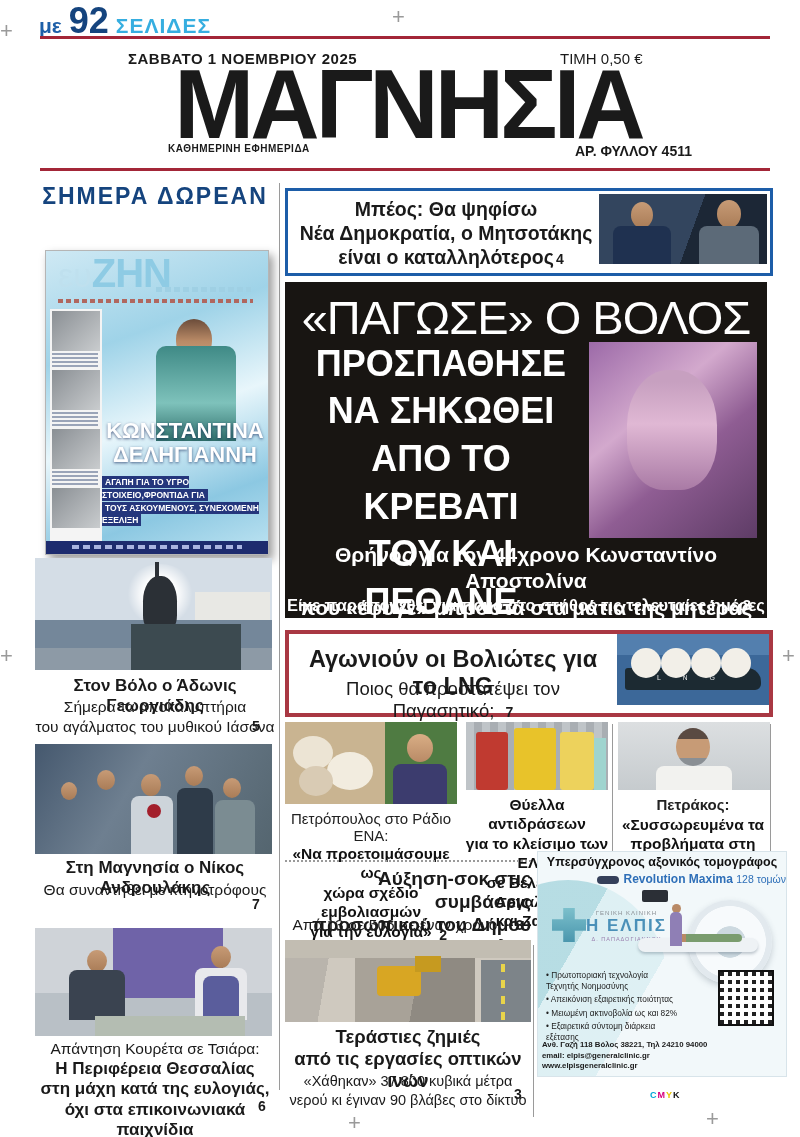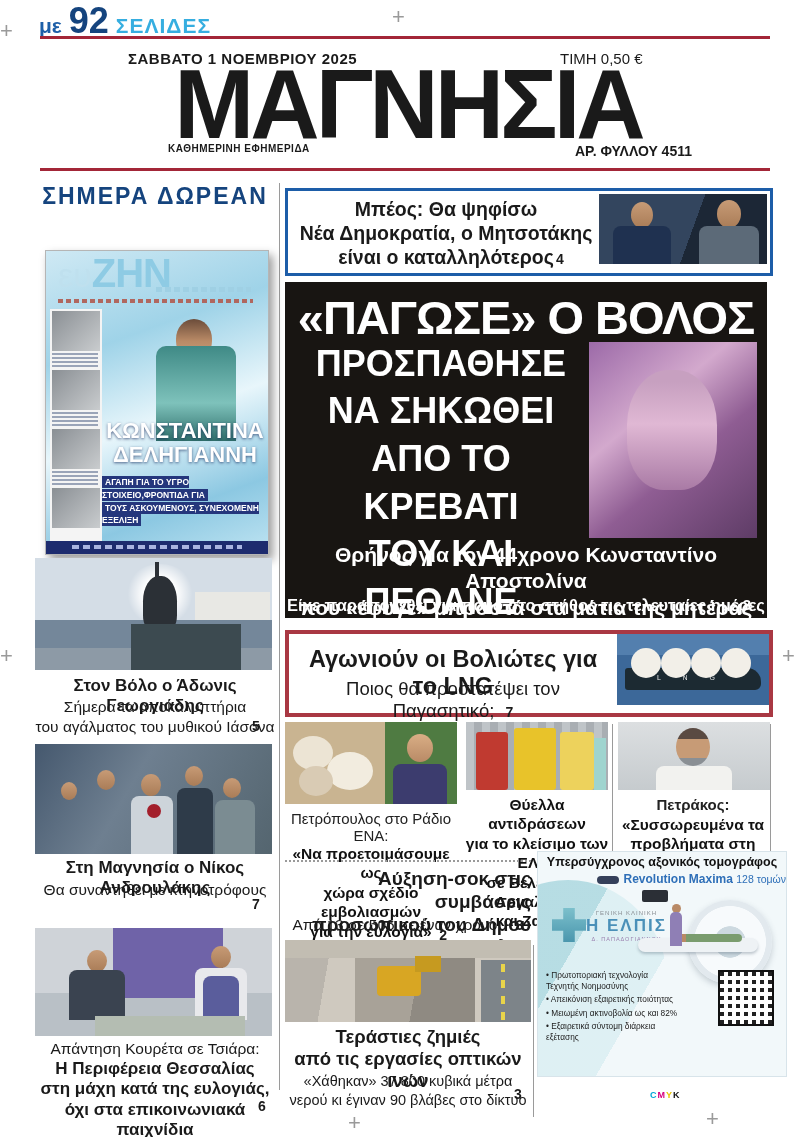--- a/index.html
+++ b/index.html
@@ -59,21 +59,21 @@
   .beos{left:285px;top:188px;width:482px;height:82px;border:3px solid #1d5da8;background:#fff;}
   .beos-text{position:absolute;left:8px;top:7px;width:300px;text-align:center;font-size:19.5px;
       font-weight:bold;line-height:1.22;}
   .beos-photo{position:absolute;right:3px;top:3px;width:168px;height:70px;
       background:linear-gradient(110deg,#33455e 0 55%,#1c2736 55% 100%);overflow:hidden;}
   .beos-pg{position:absolute;left:268px;top:60px;font-size:14px;font-weight:bold;}
   .fig-head{position:absolute;border-radius:50%;background:linear-gradient(#c79b76,#a97c57);}
   .fig-body{position:absolute;border-radius:8px 8px 0 0;}
   
   .blackbox{left:285px;top:282px;width:482px;height:336px;background:#181512;color:#fff;}
-  .bb-head{position:absolute;left:0;top:8px;width:100%;text-align:center;font-size:47px;font-weight:bold;
+  .bb-head{position:absolute;left:0;top:8px;width:100%;text-align:center;font-size:47px;font-weight:normal;
       letter-spacing:-1px;}
   .bb-deck{position:absolute;left:8px;top:64px;width:296px;text-align:center;font-size:36px;font-weight:bold;
       line-height:1.26;transform:scaleY(1.05);}
   .bb-photo{position:absolute;right:10px;top:60px;width:168px;height:196px;
       background:linear-gradient(140deg,#9c6aa8 0%,#d3a9cd 35%,#8f5d93 60%,#5e3c66 100%);overflow:hidden;}
   .bb-face{position:absolute;left:38px;top:28px;width:90px;height:120px;border-radius:46% 46% 40% 40%;
       background:linear-gradient(#c7a0c0 10%,#e0b8d4 45%,#a97aa5);}
   .bb-sub{position:absolute;left:0;top:260px;width:100%;text-align:center;font-size:21px;font-weight:bold;
       line-height:1.25;}
   .bb-note{position:absolute;left:0;top:314px;width:100%;text-align:center;font-size:16.5px;font-weight:bold;}
@@ -363,19 +363,23 @@
     <div class="ad-patient"></div>
     <div class="ad-tech-head"></div>
     <div class="ad-tech"></div>
     <div class="ad-bullets">
       <div>• <span>Πρωτοποριακή τεχνολογία Τεχνητής Νοημοσύνης</span></div>
       <div>• <span>Απεικόνιση εξαιρετικής ποιότητας</span></div>
       <div>• <span>Μειωμένη ακτινοβολία ως και 82%</span></div>
       <div>• <span>Εξαιρετικά σύντομη διάρκεια εξέτασης</span></div>
     </div>
     <div class="ad-qr"></div>
+    <div class="ad-addr">
+      <span>Ανθ. Γαζή 118 Βόλος 38221, Τηλ 24210 94000</span><br>
+      <span>email: elpis@generalclinic.gr  www.elpisgeneralclinic.gr</span>
+    </div>
   </div>
 
   <div class="cmyk">
     <span class="c">C</span><span class="m">M</span><span class="y">Y</span><span class="k">K</span>
   </div>
 
 </div>
 
 </body></html>

